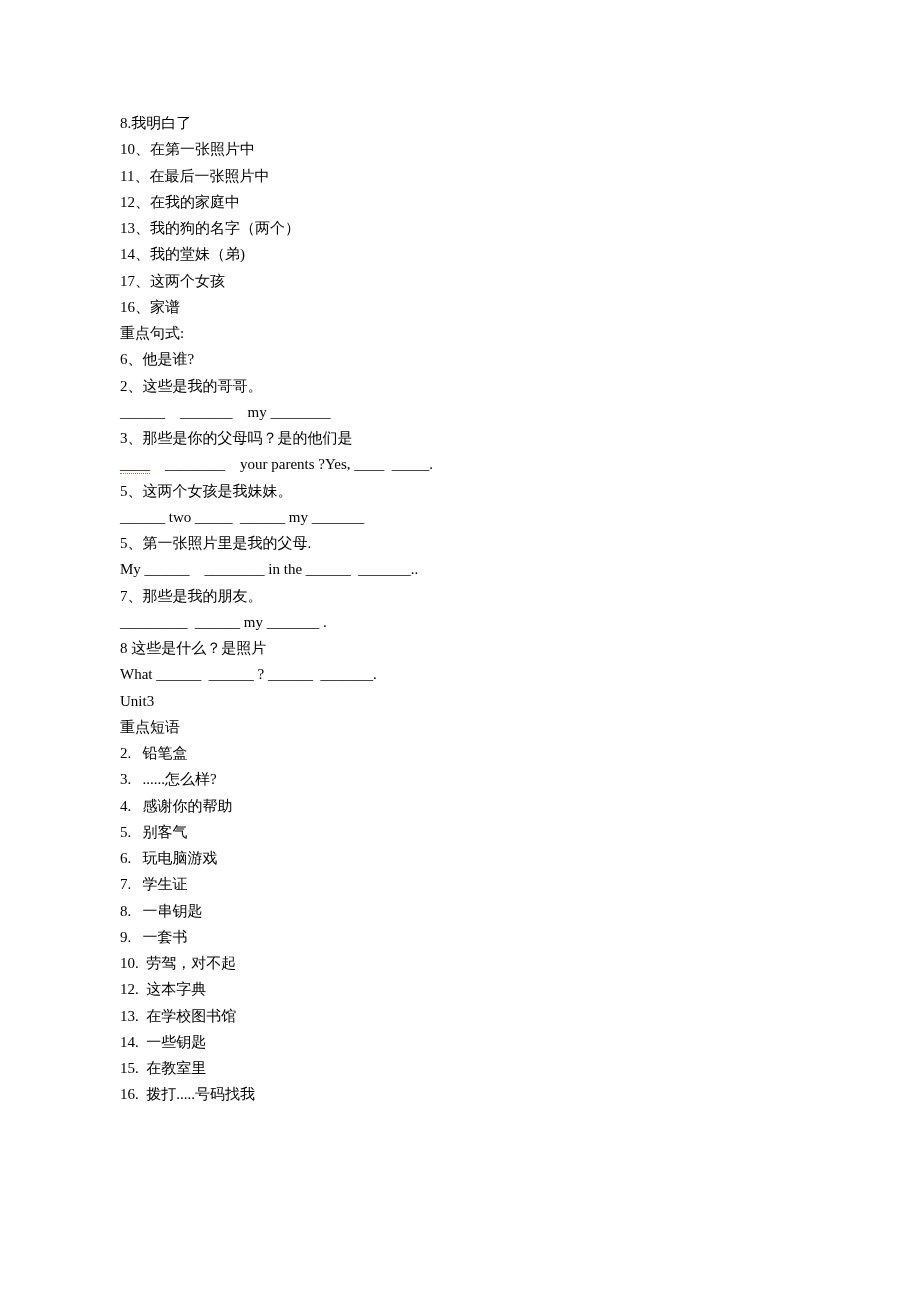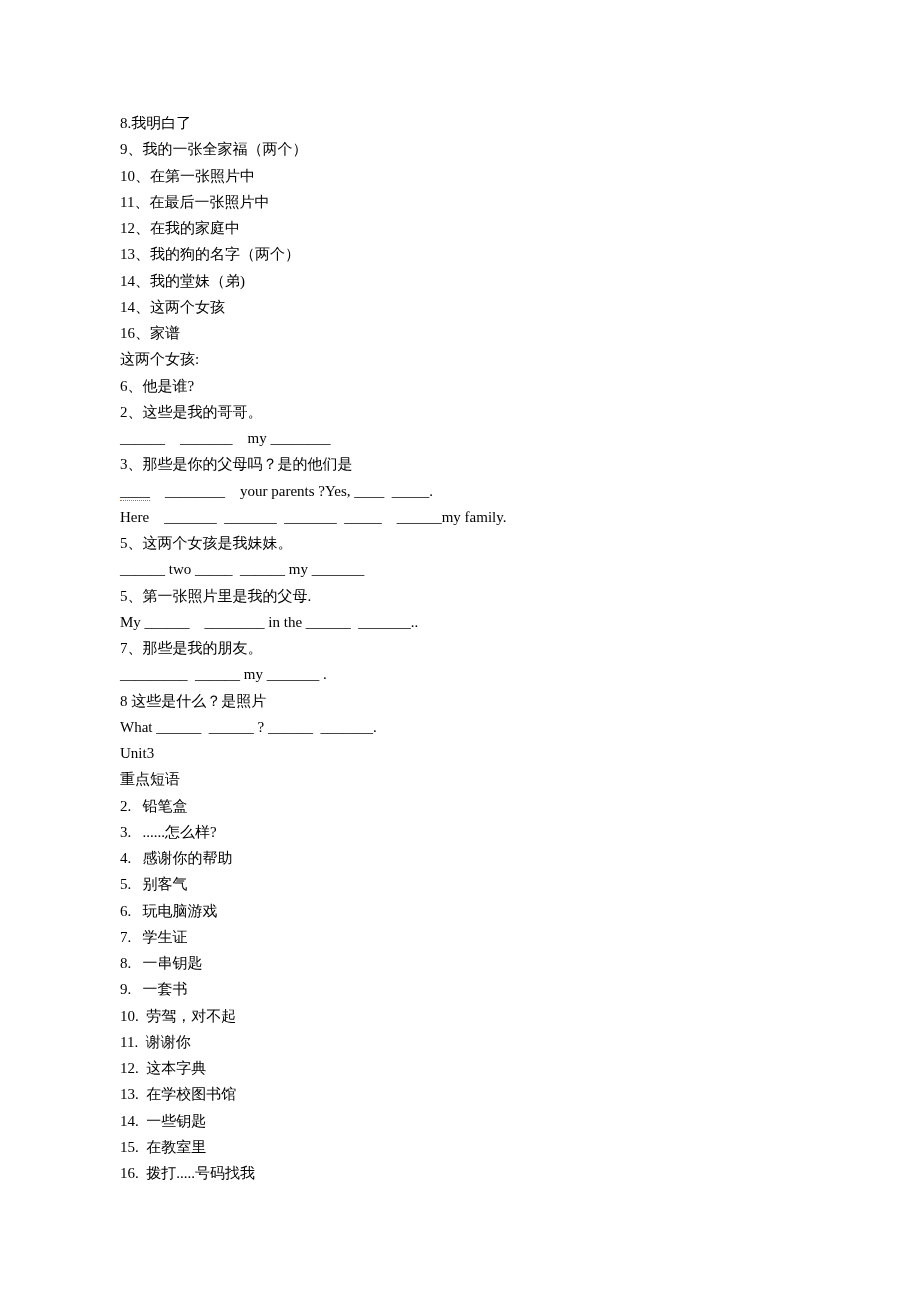--- a/index.html
+++ b/index.html
@@ -24,54 +24,51 @@
     border-bottom: 1px dotted #c26b2a;
     padding-bottom: 1px;
   }
 </style>
 </head>
 <body>
 
 <div class="page">
   <div id="content">
       <div class="line">8.我明白了</div>
-      <div class="line">9、我的一张全家福（两个）</div>
       <div class="line">10、在第一张照片中</div>
       <div class="line">11、在最后一张照片中</div>
       <div class="line">12、在我的家庭中</div>
       <div class="line">13、我的狗的名字（两个）</div>
       <div class="line">14、我的堂妹（弟)</div>
-      <div class="line">14、这两个女孩</div>
+      <div class="line">17、这两个女孩</div>
       <div class="line">16、家谱</div>
-      <div class="line">这两个女孩:</div>
+      <div class="line">重点句式:</div>
       <div class="line">6、他是谁?</div>
       <div class="line">2、这些是我的哥哥。</div>
       <div class="line">______    _______    my ________</div>
       <div class="line">3、那些是你的父母吗？是的他们是</div>
       <div class="line"><span class="dotted">____</span><span>    ________    your parents ?Yes, ____  _____.</span></div>
-      <div class="line">Here    _______  _______  _______  _____    ______my family.</div>
       <div class="line">5、这两个女孩是我妹妹。</div>
       <div class="line">______ two _____  ______ my _______</div>
       <div class="line">5、第一张照片里是我的父母.</div>
       <div class="line">My ______    ________ in the ______  _______..</div>
       <div class="line">7、那些是我的朋友。</div>
       <div class="line">_________  ______ my _______ .</div>
       <div class="line">8 这些是什么？是照片</div>
       <div class="line">What ______  ______ ? ______  _______.</div>
       <div class="line">Unit3</div>
       <div class="line">重点短语</div>
       <div class="line">2.   铅笔盒</div>
       <div class="line">3.   ......怎么样?</div>
       <div class="line">4.   感谢你的帮助</div>
       <div class="line">5.   别客气</div>
       <div class="line">6.   玩电脑游戏</div>
       <div class="line">7.   学生证</div>
       <div class="line">8.   一串钥匙</div>
       <div class="line">9.   一套书</div>
       <div class="line">10.  劳驾，对不起</div>
-      <div class="line">11.  谢谢你</div>
       <div class="line">12.  这本字典</div>
       <div class="line">13.  在学校图书馆</div>
       <div class="line">14.  一些钥匙</div>
       <div class="line">15.  在教室里</div>
       <div class="line">16.  拨打.....号码找我</div>
     </div>
 </div>
 
 </body></html>

